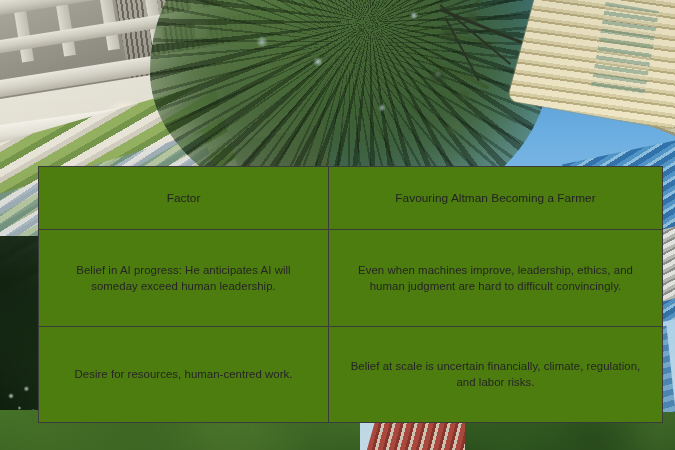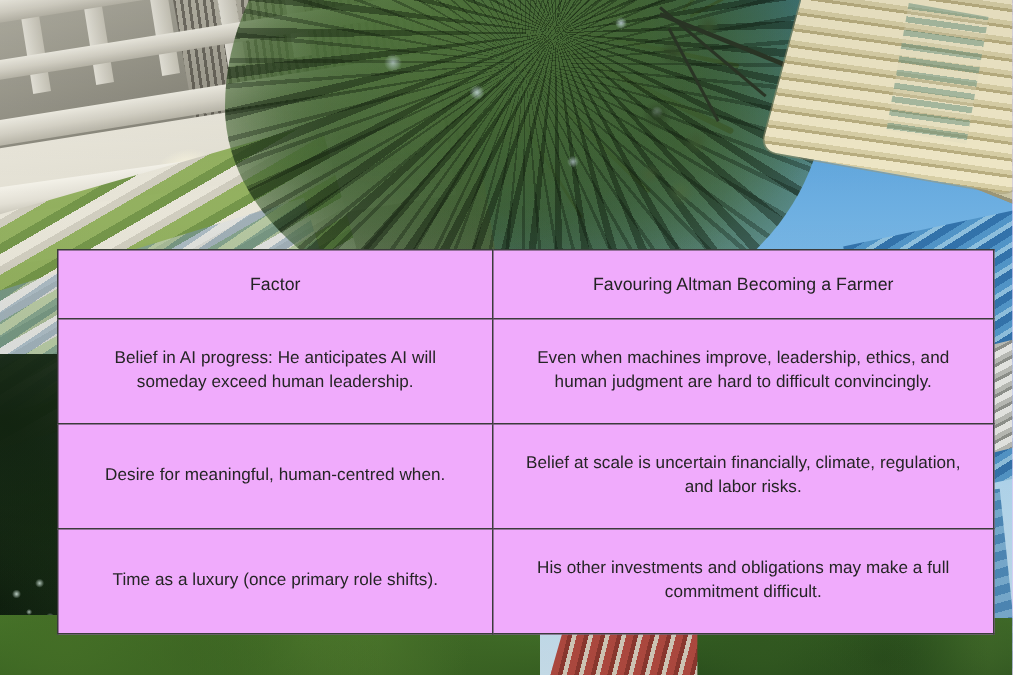--- a/index.html
+++ b/index.html
@@ -355,21 +355,21 @@
 
   
   .table-wrap {
     position: absolute;
     left: 38px; top: 166px;
     width: 600px; height: 257px;
   }
   table.data {
     width: 100%; height: 100%;
     border-collapse: collapse;
-    background: #f0abfc;
+    background: #4d7c0f;
     table-layout: fixed;
   }
   table.data td {
     border: 1px solid #3b3b3b;
     text-align: center;
     vertical-align: middle;
     padding: 6px 14px;
     font-size: 11.4px;
     line-height: 1.42;
     color: #252525;
@@ -447,24 +447,20 @@
       <tbody>
         <tr class="head">
           <td class="col-a">Factor</td>
           <td class="col-b">Favouring Altman Becoming a Farmer</td>
         </tr>
         <tr>
           <td class="col-a">Belief in AI progress: He anticipates AI will someday exceed human leadership.</td>
           <td class="col-b">Even when machines improve, leadership, ethics, and human judgment are hard to difficult convincingly.</td>
         </tr>
         <tr>
-          <td class="col-a">Desire for meaningful, human-centred when.</td>
+          <td class="col-a">Desire for resources, human-centred work.</td>
           <td class="col-b">Belief at scale is uncertain financially, climate, regulation, and labor risks.</td>
-        </tr>
-        <tr>
-          <td class="col-a">Time as a luxury (once primary role shifts).</td>
-          <td class="col-b">His other investments and obligations may make a full commitment difficult.</td>
         </tr>
       </tbody>
     </table>
   </div>
 
 </div>
 
 </body></html>

